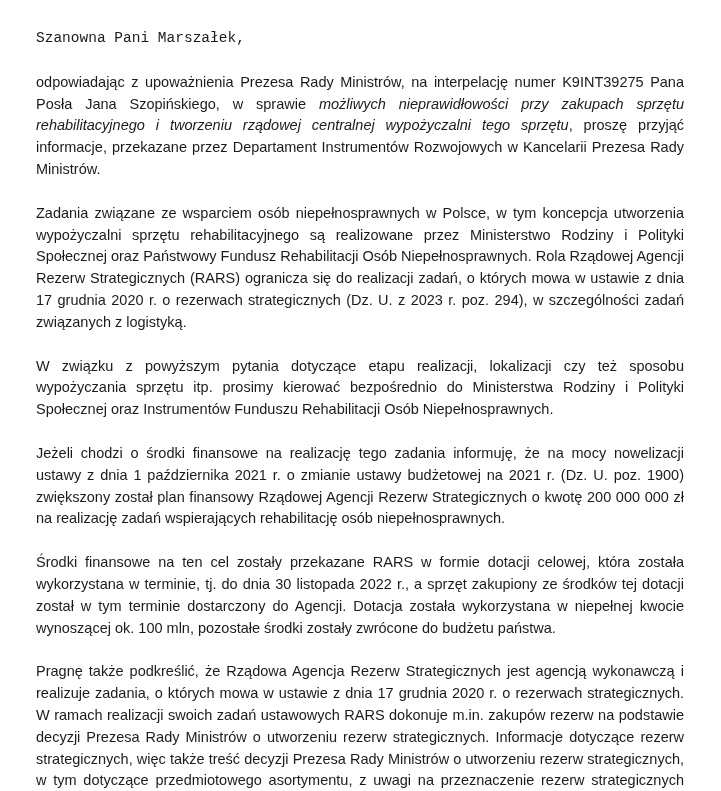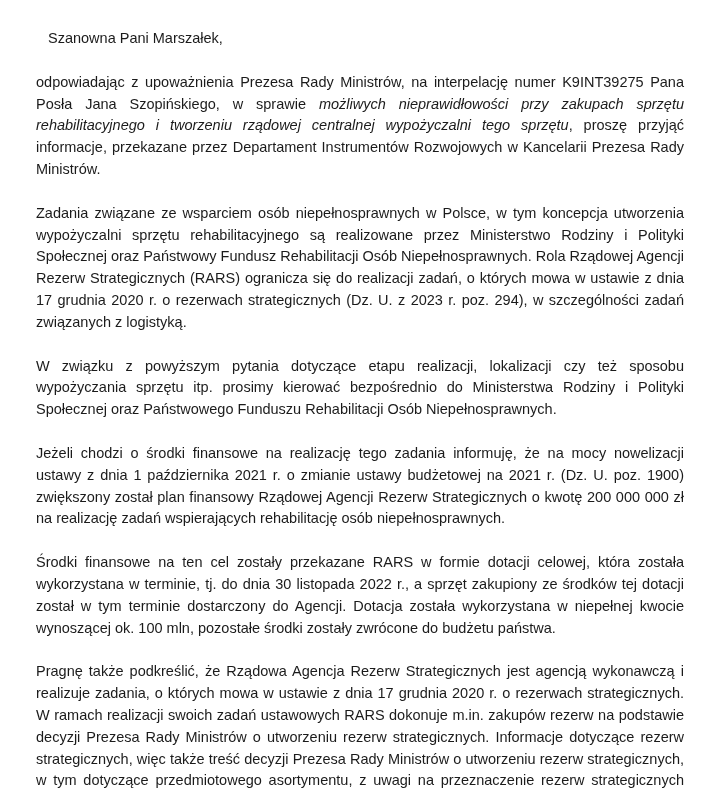--- a/index.html
+++ b/index.html
@@ -13,22 +13,23 @@
     box-sizing: border-box;
     padding: 28px 37px 20px 36px;
     background: #ffffff;
     font-family: "Liberation Sans", sans-serif;
     font-size: 14.5px;
     line-height: 21.8px;
     color: #1b1b1b;
     -webkit-font-smoothing: antialiased;
   }
   .salutation {
-    margin: 0 0 22px 12px;
+    margin: 0 0 22px 0;
     text-align: left;
+    font-family: Liberation Mono, monospace;
   }
   .para {
     margin: 0 0 22px 0;
     text-align: justify;
   }
   .para:last-child {
     margin-bottom: 0;
   }
   em.subject {
     font-style: italic;
@@ -39,21 +40,21 @@
 <body>
 
 <div class="page">
 
   <p class="salutation">Szanowna Pani Marszałek,</p>
 
   <p class="para"><span>odpowiadając z upoważnienia Prezesa Rady Ministrów, na interpelację numer K9INT39275 Pana Posła Jana Szopińskiego, w sprawie </span><em class="subject">możliwych nieprawidłowości przy zakupach sprzętu rehabilitacyjnego i tworzeniu rządowej centralnej wypożyczalni tego sprzętu</em><span>, proszę przyjąć informacje, przekazane przez Departament Instrumentów Rozwojowych w Kancelarii Prezesa Rady Ministrów.</span></p>
 
   <p class="para">Zadania związane ze wsparciem osób niepełnosprawnych w Polsce, w tym koncepcja utworzenia wypożyczalni sprzętu rehabilitacyjnego są realizowane przez Ministerstwo Rodziny i Polityki Społecznej oraz Państwowy Fundusz Rehabilitacji Osób Niepełnosprawnych. Rola Rządowej Agencji Rezerw Strategicznych (RARS) ogranicza się do realizacji zadań, o których mowa w ustawie z dnia 17 grudnia 2020 r. o rezerwach strategicznych (Dz. U. z 2023 r. poz. 294), w szczególności zadań związanych z logistyką.</p>
 
-  <p class="para">W związku z powyższym pytania dotyczące etapu realizacji, lokalizacji czy też sposobu wypożyczania sprzętu itp. prosimy kierować bezpośrednio do Ministerstwa Rodziny i Polityki Społecznej oraz Państwowego Funduszu Rehabilitacji Osób Niepełnosprawnych.</p>
+  <p class="para">W związku z powyższym pytania dotyczące etapu realizacji, lokalizacji czy też sposobu wypożyczania sprzętu itp. prosimy kierować bezpośrednio do Ministerstwa Rodziny i Polityki Społecznej oraz Instrumentów Funduszu Rehabilitacji Osób Niepełnosprawnych.</p>
 
   <p class="para">Jeżeli chodzi o środki finansowe na realizację tego zadania informuję, że na mocy nowelizacji ustawy z dnia 1 października 2021 r. o zmianie ustawy budżetowej na 2021 r. (Dz. U. poz. 1900) zwiększony został plan finansowy Rządowej Agencji Rezerw Strategicznych o kwotę 200 000 000 zł na realizację zadań wspierających rehabilitację osób niepełnosprawnych.</p>
 
   <p class="para">Środki finansowe na ten cel zostały przekazane RARS w formie dotacji celowej, która została wykorzystana w terminie, tj. do dnia 30 listopada 2022 r., a sprzęt zakupiony ze środków tej dotacji został w tym terminie dostarczony do Agencji. Dotacja została wykorzystana w niepełnej kwocie wynoszącej ok. 100 mln, pozostałe środki zostały zwrócone do budżetu państwa.</p>
 
   <p class="para">Pragnę także podkreślić, że Rządowa Agencja Rezerw Strategicznych jest agencją wykonawczą i realizuje zadania, o których mowa w ustawie z dnia 17 grudnia 2020 r. o rezerwach strategicznych. W ramach realizacji swoich zadań ustawowych RARS dokonuje m.in. zakupów rezerw na podstawie decyzji Prezesa Rady Ministrów o utworzeniu rezerw strategicznych. Informacje dotyczące rezerw strategicznych, więc także treść decyzji Prezesa Rady Ministrów o utworzeniu rezerw strategicznych, w tym dotyczące przedmiotowego asortymentu, z uwagi na przeznaczenie rezerw strategicznych (art. 3 ustawy z dnia 17 grudnia 2020 r. o rezerwach strategicznych), stanowią informację niejawną.</p>
 
 </div>
 
 </body></html>

